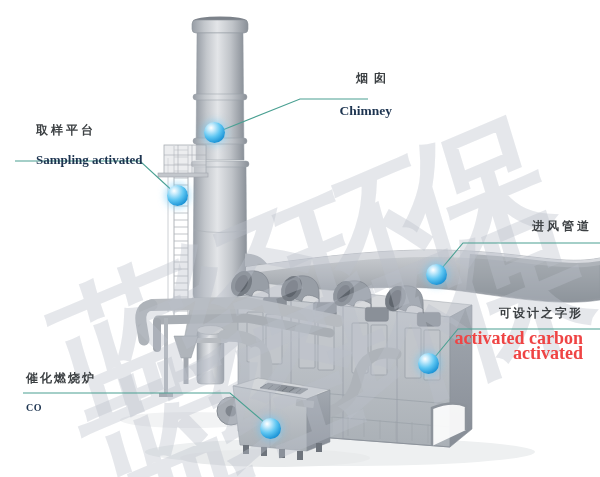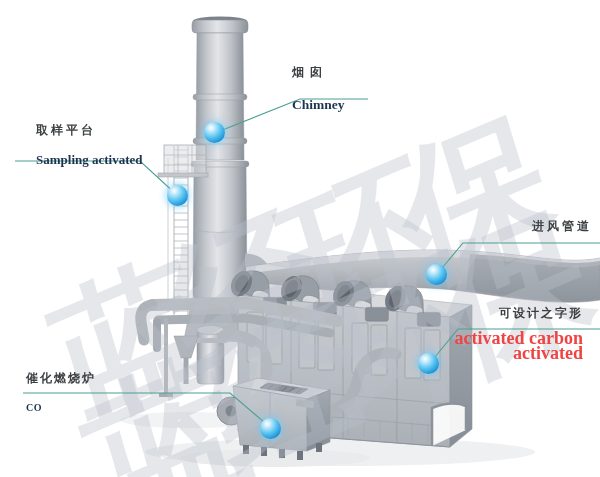--- a/index.html
+++ b/index.html
@@ -16,21 +16,21 @@
     transform-origin:75px 75px;pointer-events:none;user-select:none;
   }
   #wm-a{left:55px;top:268px;}
   #wm-b{left:95px;top:363px;}
   #leader-lines{z-index:3;}
   .label{position:absolute;z-index:4;color:#3c4043;}
   .zh{font-size:12px;font-weight:600;line-height:15px;}
   .zh-small{font-size:11px;font-weight:600;line-height:14px;}
   .en{font-size:13px;font-weight:bold;color:#1d3450;line-height:15px;}
   .en-small{font-size:18px;font-weight:bold;color:#ef4444;line-height:15px;}
-  .lbl-chimney{left:292px;top:65px;width:100px;text-align:left;}
+  .lbl-chimney{left:292px;top:71px;width:100px;text-align:right;}
   .lbl-chimney .zh{letter-spacing:6px;}
   .lbl-chimney .en{margin-top:17px;font-size:13.5px;}
   .lbl-sampling{left:36px;top:123px;}
   .lbl-sampling .zh{letter-spacing:3px;}
   .lbl-sampling .en{margin-top:14px;}
   .lbl-air{right:8px;top:219px;width:150px;text-align:right;}
   .lbl-air .zh{letter-spacing:3px;line-height:14px;}
   .lbl-air .en{margin-top:15px;letter-spacing:1px;}
   .lbl-carbon{right:17px;top:306px;width:180px;text-align:right;}
   .lbl-carbon .zh{letter-spacing:2px;line-height:14px;}

